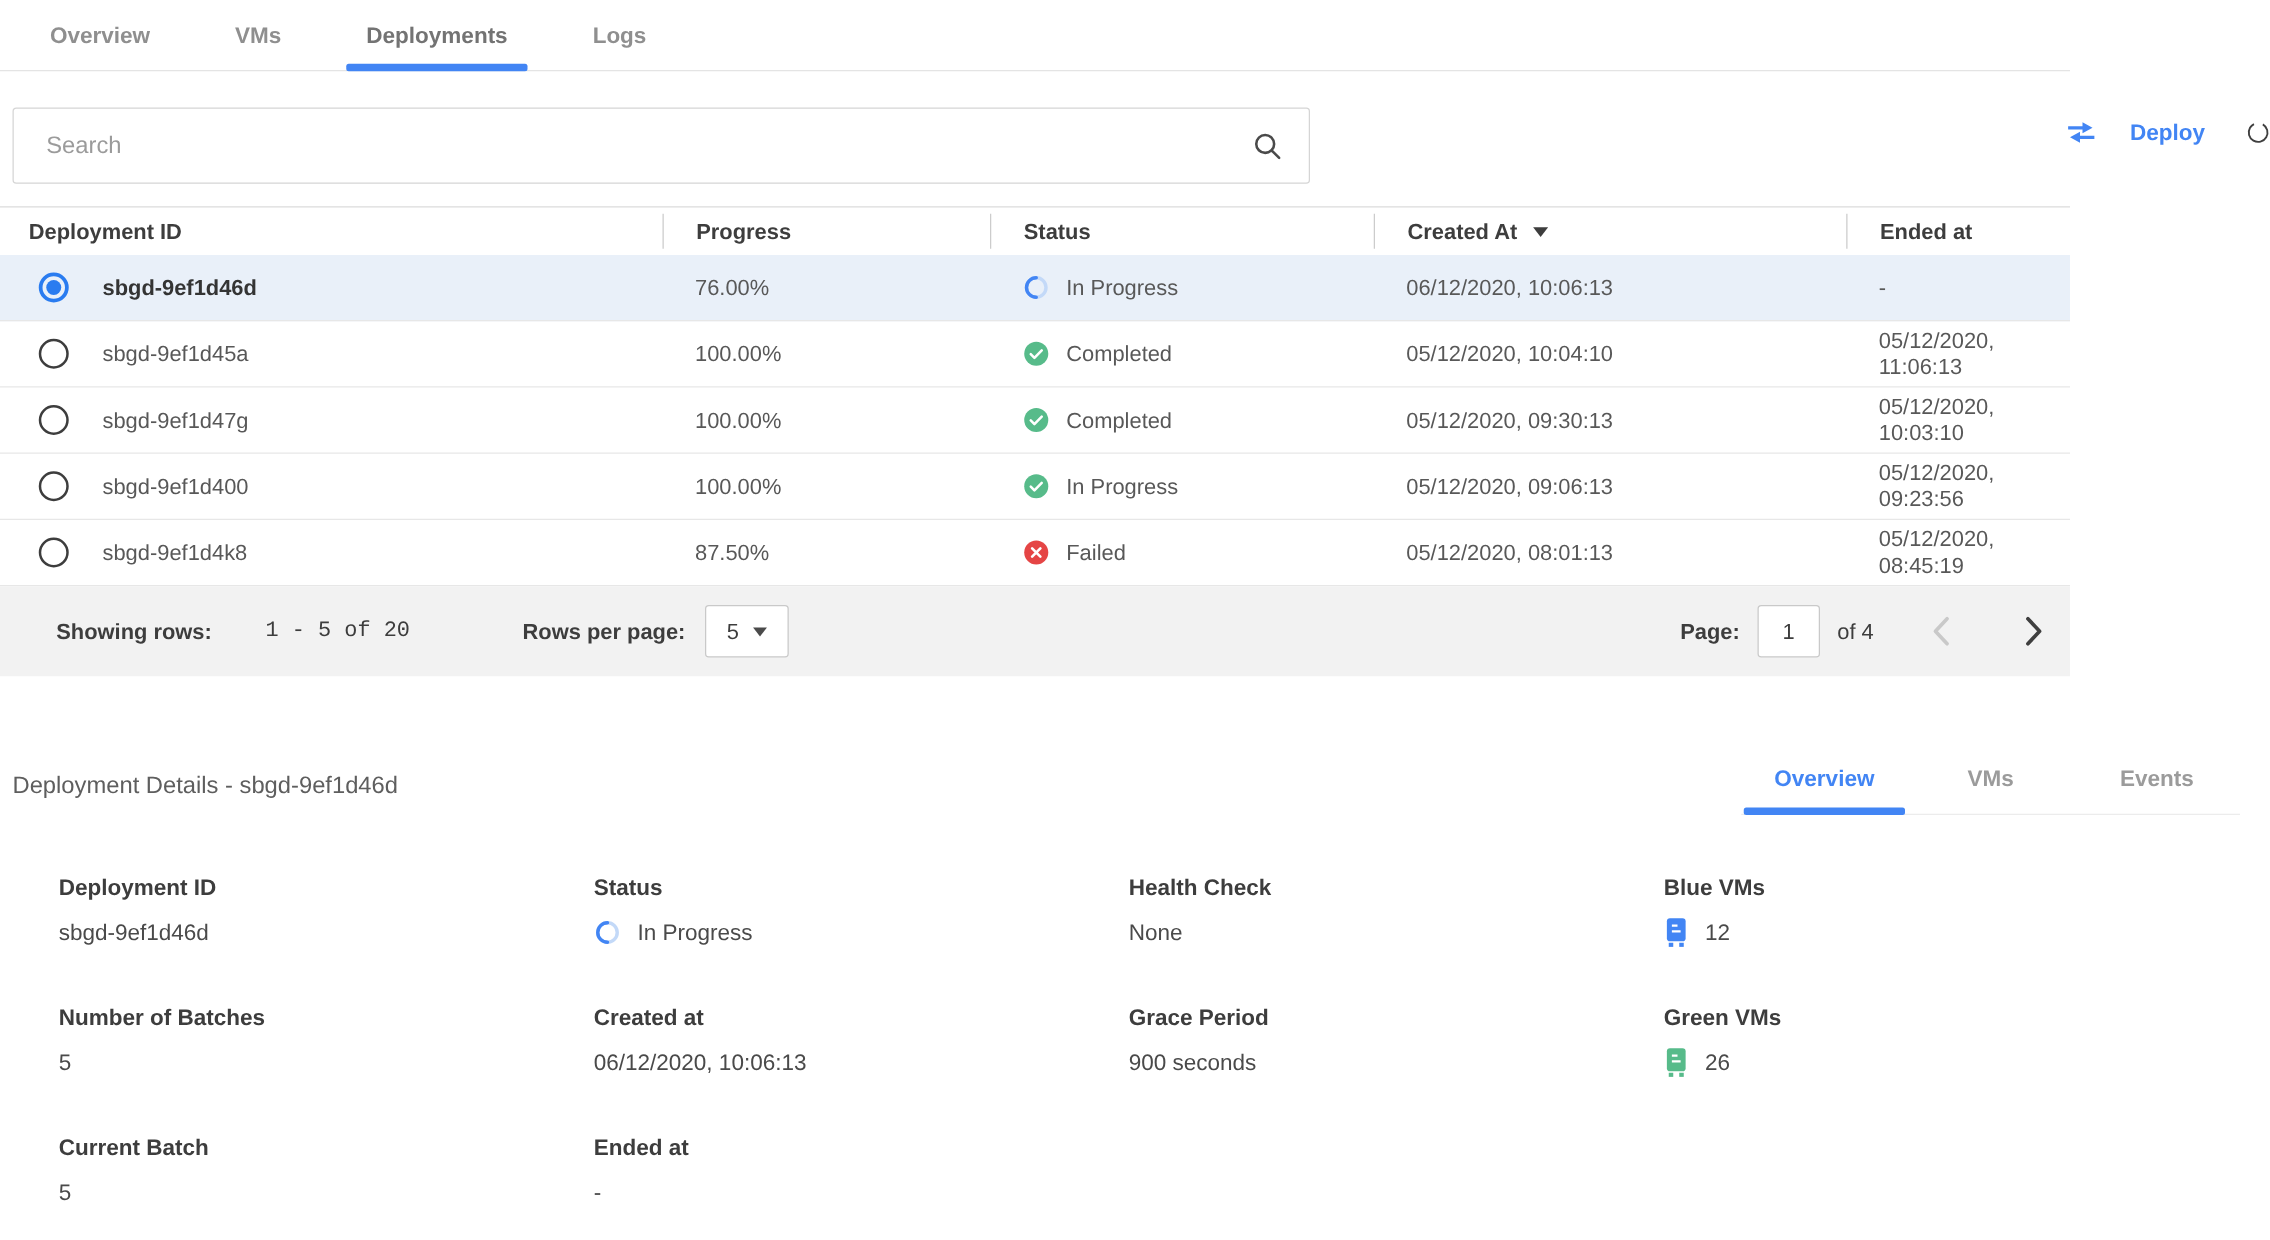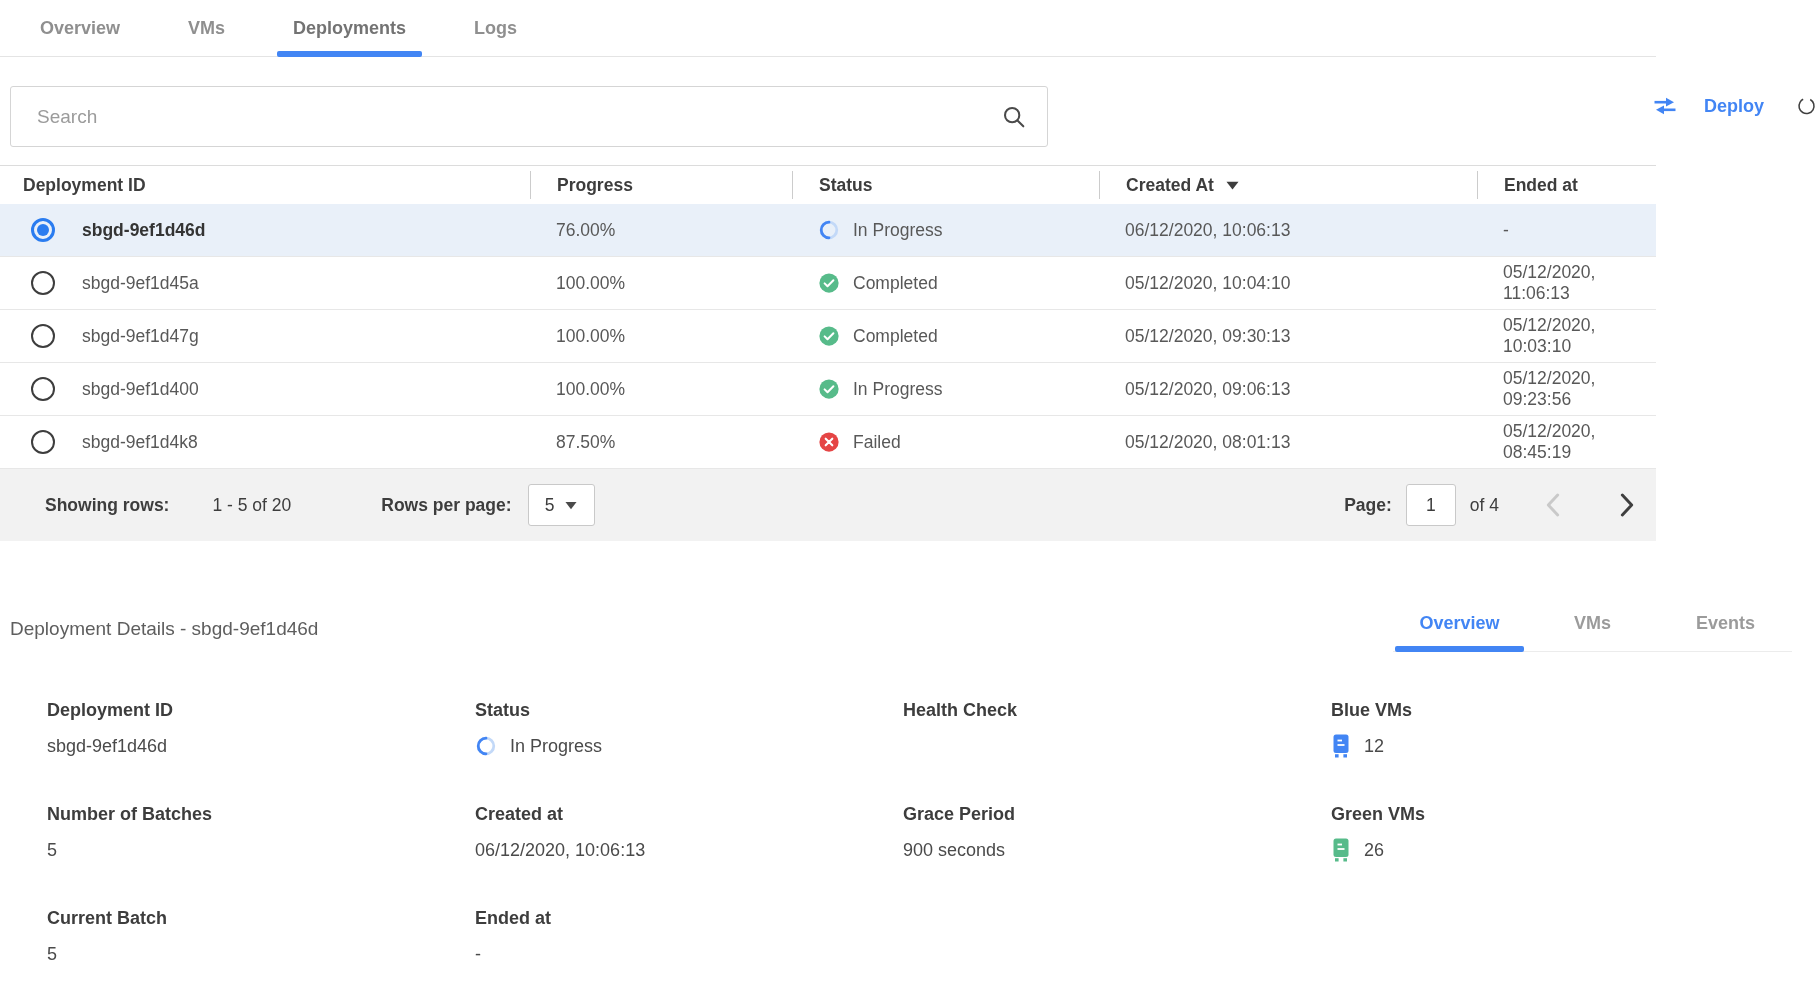--- a/index.html
+++ b/index.html
@@ -51,21 +51,21 @@
   .radio { width: 24px; height: 24px; border: 2.5px solid #3d3d3d; border-radius: 50%; flex: 0 0 auto; }
   .radio.checked { border: 3px solid #2a7cf0; position: relative; }
   .radio.checked::after { content: ''; position: absolute; inset: 3px; background: #2a7cf0; border-radius: 50%; }
   .st-icon { display: flex; flex: 0 0 auto; }
 
   
   .tfoot { position: absolute; top: 469px; left: 0; right: 0; height: 72px; background: #f2f2f2;
            display: flex; align-items: center; font-size: 17.5px; color: #3d3d3d; justify-content: flex-end; }
   .tfoot .bold { font-weight: 700; }
   .showing-label { margin-left: 45px; }
-  .showing-value { margin-left: 43px; }
+  .showing-value { margin-left: 43px; font-family: Liberation Mono, monospace; }
   .rpp-label { margin-left: 90px; }
   .select-box { margin-left: 16px; width: 67px; height: 42px; background: #fff; border: 1px solid #c9c9c9;
                 border-radius: 3px; display: flex; align-items: center; justify-content: center; gap: 11px; cursor: pointer; }
   .foot-right { margin-left: auto; display: flex; align-items: center; margin-right: 21px; }
   .page-input { width: 50px; height: 42px; background: #fff; border: 1px solid #c9c9c9; border-radius: 3px;
                 text-align: center; font-family: inherit; font-size: 17.5px; color: #3d3d3d; margin: 0 14px; outline: none; }
   .chev { display: flex; cursor: pointer; background: none; border: none; padding: 0; }
   .chev-prev { margin-left: 46px; }
   .chev-next { margin-left: 58px; }
 
@@ -282,20 +282,21 @@
           <svg width="22" height="22" viewBox="0 0 24 24">
               <circle cx="12" cy="12" r="8.5" fill="none" stroke="#c3d9f8" stroke-width="3"></circle>
               <path d="M12 3.5 A8.5 8.5 0 0 0 3.5 12 A8.5 8.5 0 0 0 12 20.5" fill="none" stroke="#4285f4" stroke-width="3" stroke-linecap="round"></path>
             </svg>
         </span>
         <span>In Progress</span>
       </div>
     </div>
     <div class="dfield">
       <div class="dlabel">Health Check</div>
+      <div class="dvalue">None</div>
     </div>
     <div class="dfield">
       <div class="dlabel">Blue VMs</div>
       <div class="dvalue">
         <span class="st-icon">
           <svg width="20" height="24" viewBox="0 0 20 24">
               <rect x="2.5" y="0.5" width="15" height="18.5" rx="2.5" fill="#4285f4"></rect>
               <line x1="6.5" y1="6.5" x2="11" y2="6.5" stroke="#fff" stroke-width="1.8"></line>
               <line x1="6.5" y1="11" x2="13.5" y2="11" stroke="#fff" stroke-width="1.8"></line>
               <rect x="4" y="20.2" width="3.6" height="3.3" fill="#4285f4"></rect>

